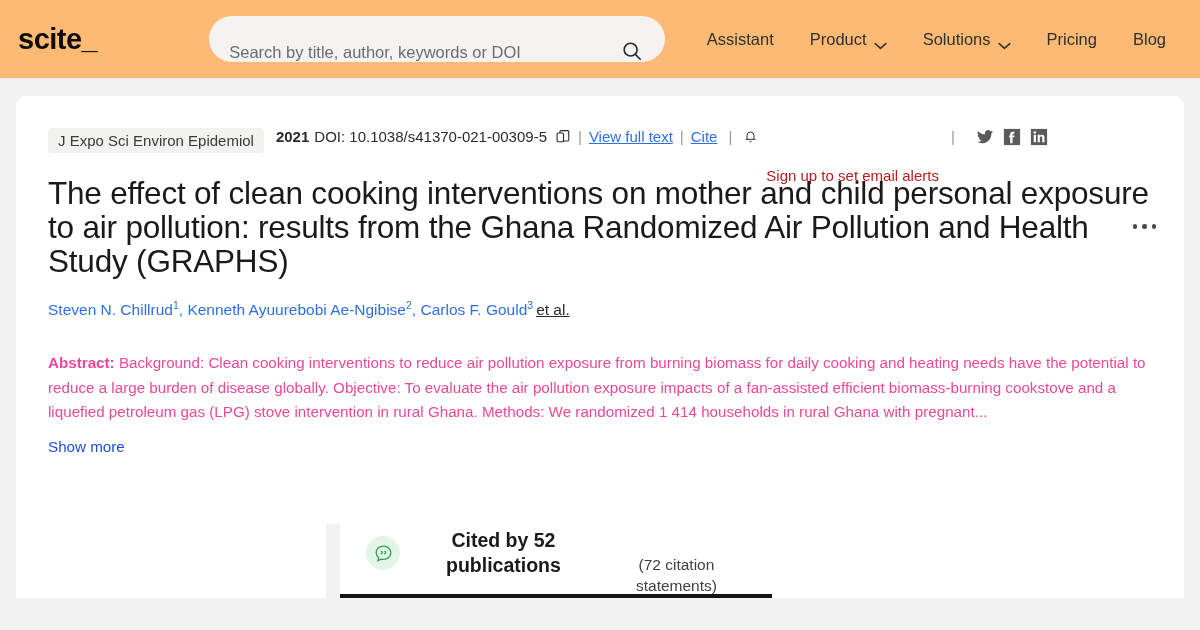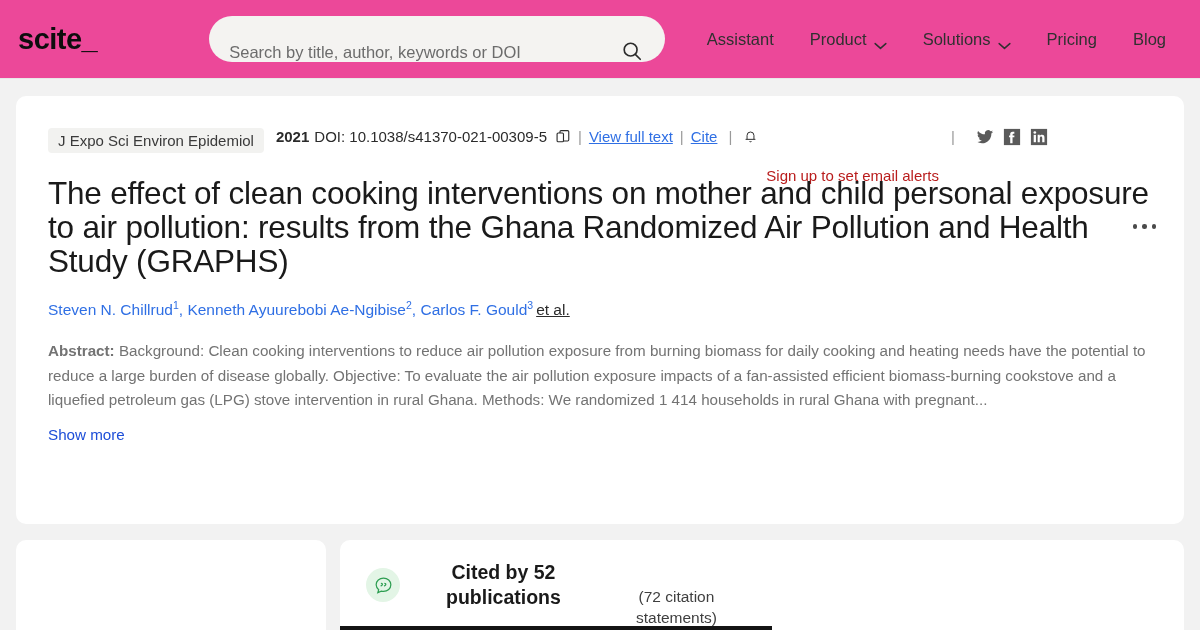--- a/index.html
+++ b/index.html
@@ -6,21 +6,21 @@
   html, body {
     width: 1200px; height: 630px;
     background: #f2f2f2;
     font-family: "Liberation Sans", sans-serif;
     overflow: hidden;
   }
 
   
   .topbar {
     height: 79px;
-    background: #ec4899;
+    background: #fdba74;
     display: flex;
     align-items: center;
     padding: 0 16px 0 16px;
     border-bottom: 1px solid #e8e8e8;
   }
   .logo {
     font-size: 29px;
     font-weight: 700;
     letter-spacing: -0.5px;
     color: #0d0d0d;
@@ -121,24 +121,24 @@
   .authors {
     margin-top: 21px;
     font-size: 15.5px;
     color: #2f6fe4;
     cursor: pointer;
   }
   .authors sup { font-size: 10.5px; }
   .etal { color: #2b2b2b; text-decoration: underline; margin-left: 3px; }
 
   .abstract {
-    margin-top: 20px;
+    margin-top: 32px;
     font-size: 15.2px;
     line-height: 24.5px;
-    color: #737373;
+    color: #ec4899;
     max-width: 1118px;
   }
   .abstract b { font-weight: 700; }
   .showmore {
     margin-top: 13px;
     font-size: 15.2px;
     color: #1d4ed8;
     cursor: pointer;
     display: inline-block;
   }
@@ -147,21 +147,21 @@
     font-size: 15.3px;
     color: #2f6fe4;
     text-decoration: underline;
     cursor: pointer;
     display: inline-block;
   }
 
   
   .bottom {
     position: absolute;
-    left: 0; top: 540px;
+    left: 0; top: 508px;
     width: 1200px; height: 90px;
   }
   .left-panel {
     position: absolute;
     left: 16px; top: 0;
     width: 310px; height: 90px;
     background: #ffffff;
     border-radius: 10px 10px 0 0;
   }
   .tabs {

